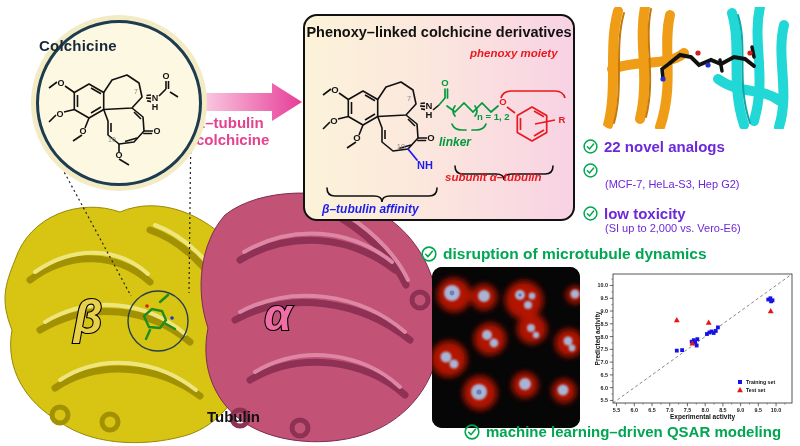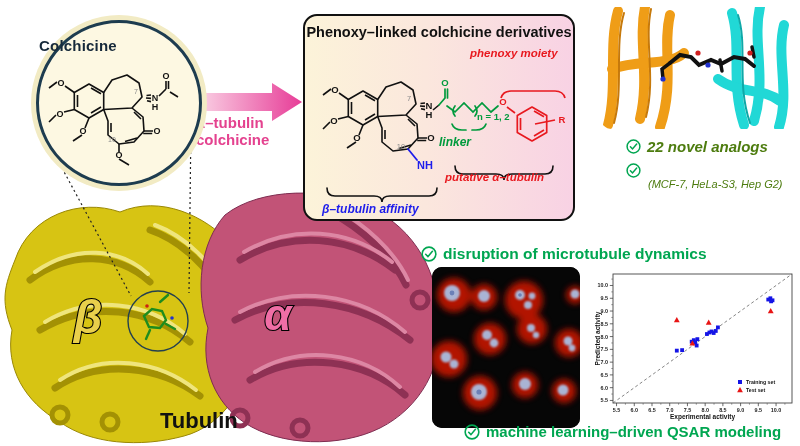--- a/index.html
+++ b/index.html
@@ -20,35 +20,35 @@
     border-radius:14px;background:linear-gradient(90deg,#fcf3d9 0%,#fbe7dd 45%,#f8d2e4 100%);
     z-index:5;box-sizing:border-box;}
   #deriv-title{left:0;top:8px;width:100%;text-align:center;font-weight:bold;
     font-size:14.5px;color:#111;}
   .note{position:absolute;text-align:left;font-style:italic;font-weight:bold;}
   #phenoxy-note{left:165px;top:31px;width:120px;font-size:11.5px;line-height:13px;color:#e8191f;}
   #linker-note{left:134px;top:119px;width:60px;font-size:12px;color:#009a3d;}
   #binding-note{left:140px;top:155px;width:120px;font-size:11.5px;line-height:13px;color:#e8191f;}
   #beta-note{left:17px;top:186px;width:120px;font-size:12px;color:#1d1deb;}
   
-  .hl{position:absolute;left:626px;color:#4d7c0f;z-index:4;font-style:italic;}
+  .hl{position:absolute;left:583px;color:#6d28d9;z-index:4;}
   .hl .row{display:flex;align-items:center;gap:6px;}
   .hl .t{font-weight:bold;font-size:15px;white-space:nowrap;}
   .hl .s{font-size:11px;margin-left:22px;white-space:nowrap;}
   #hl-0{top:138px;} #hl-1{top:163px;} #hl-2{top:205px;}
   .caption{position:absolute;color:#00a651;font-weight:bold;display:flex;
     align-items:center;gap:6px;white-space:nowrap;z-index:4;}
   #micro-cap{left:421px;top:245px;font-size:15.5px;text-align:center;}
   #qsar-cap{left:464px;top:423px;font-size:15px;}
   
   #dock-panel{left:600px;top:7px;width:196px;height:122px;border-radius:12px;overflow:hidden;z-index:2;}
   #micro-img{left:432px;top:267px;width:148px;height:161px;border-radius:10px;overflow:hidden;
     background:#050505;z-index:2;}
-  #tubulin-caption{left:160px;top:408px;width:100px;text-align:left;font-weight:bold;
-    font-size:22px;color:#111;z-index:4;}
+  #tubulin-caption{left:160px;top:408px;width:100px;text-align:right;font-weight:bold;
+    font-size:15px;color:#111;z-index:4;}
   svg{display:block;}
   text{font-family:"Liberation Sans",sans-serif;}
 </style>
 </head>
 <body>
 
 <div id="fig">
 
   <svg class="abs" style="left:0;top:190px;z-index:1;" width="450" height="256" viewBox="0 0 450 256">
 
@@ -228,21 +228,21 @@
       <g font-size="7.5" fill="#8a8a8a" text-anchor="middle">
         <text x="104" y="85">7</text>
         <text x="96" y="133">10</text>
       </g>
     </svg>
     <div id="phenoxy-note" class="note">
       <div>phenoxy moiety</div>
     </div>
     <div id="linker-note" class="note">linker</div>
     <div id="binding-note" class="note">
-      <div>putative α–tubulin</div>
+      <div>subunit α–tubulin</div>
     </div>
     <div id="beta-note" class="note">β–tubulin affinity</div>
   </div>
 
   <svg id="dock-panel" class="abs" width="196" height="122" viewBox="0 0 196 122">
     <rect x="0" y="0" width="196" height="122" rx="12" fill="#fff"></rect>
     <g fill="none" stroke="#ef9d17" stroke-width="10" stroke-linecap="round">
       <path d="M18,4 C8,40 18,80 8,118"></path>
         <path d="M45,0 C38,35 50,70 40,112"></path>
       <path d="M70,8 C62,40 75,75 60,120"></path>
@@ -282,20 +282,30 @@
     <div class="s"></div>
   </div>
   <div id="hl-1" class="hl">
     <div class="row">
       <svg width="15" height="15" viewBox="0 0 15 15">
         <circle cx="7.5" cy="7.5" r="6.4" fill="none" stroke="#00a651" stroke-width="1.5"></circle>
         <path d="M4.4,7.8 l2.1,2.2 l4.2,-5" fill="none" stroke="#00a651" stroke-width="1.5" stroke-linecap="round"></path>
       </svg>
     </div>
     <div class="s">(MCF-7, HeLa-S3, Hep G2)</div>
+  </div>
+  <div id="hl-2" class="hl">
+    <div class="row">
+      <svg width="15" height="15" viewBox="0 0 15 15">
+        <circle cx="7.5" cy="7.5" r="6.4" fill="none" stroke="#00a651" stroke-width="1.5"></circle>
+        <path d="M4.4,7.8 l2.1,2.2 l4.2,-5" fill="none" stroke="#00a651" stroke-width="1.5" stroke-linecap="round"></path>
+      </svg>
+      <span class="t">low toxicity</span>
+    </div>
+    <div class="s">(SI up to 2,000 vs. Vero-E6)</div>
   </div>
 
   <div id="micro-cap" class="caption">
     <svg width="16" height="16" viewBox="0 0 15 15">
       <circle cx="7.5" cy="7.5" r="6.4" fill="none" stroke="#00a651" stroke-width="1.5"></circle>
       <path d="M4.4,7.8 l2.1,2.2 l4.2,-5" fill="none" stroke="#00a651" stroke-width="1.5" stroke-linecap="round"></path>
     </svg>
     <span>disruption of microtubule dynamics</span>
   </div>
 

